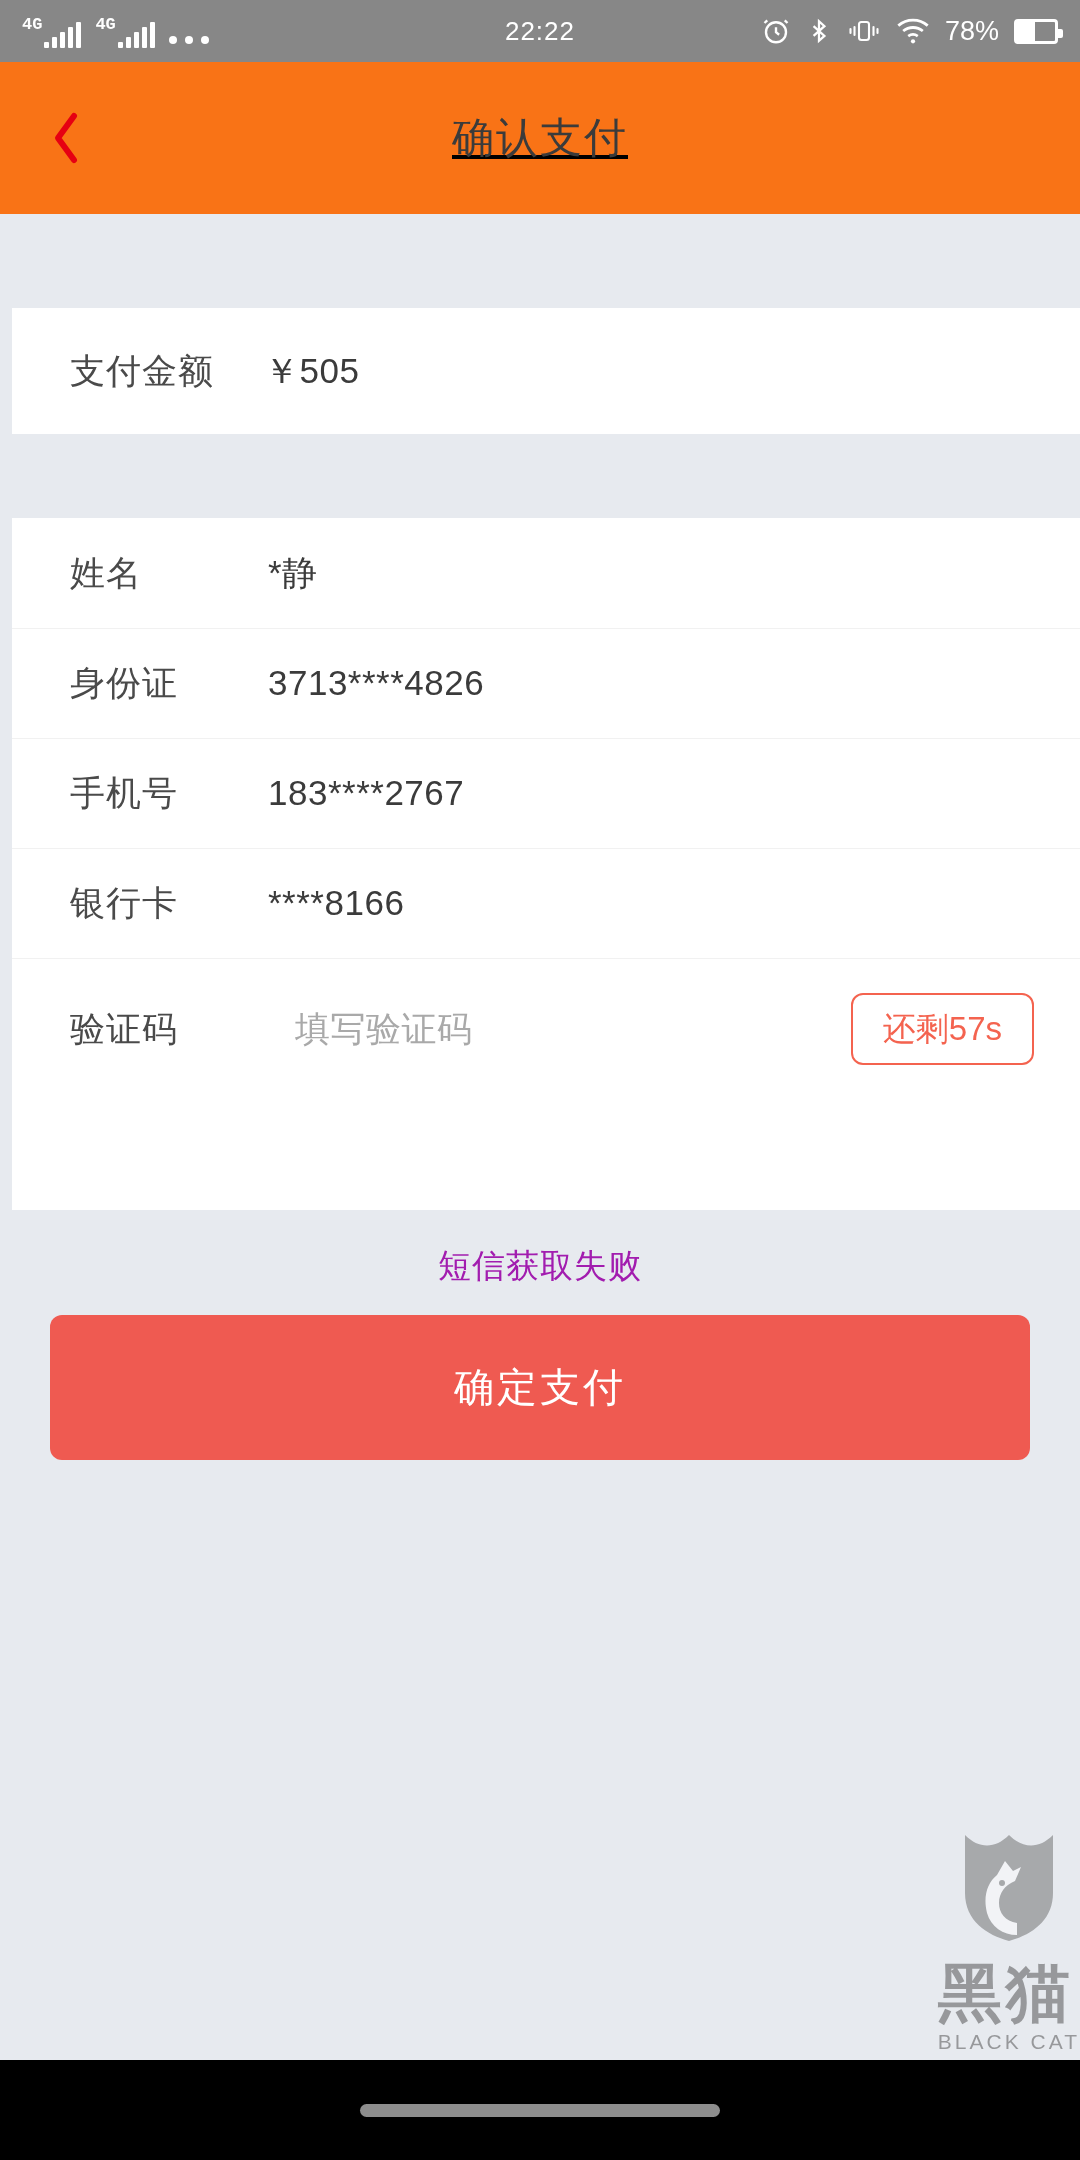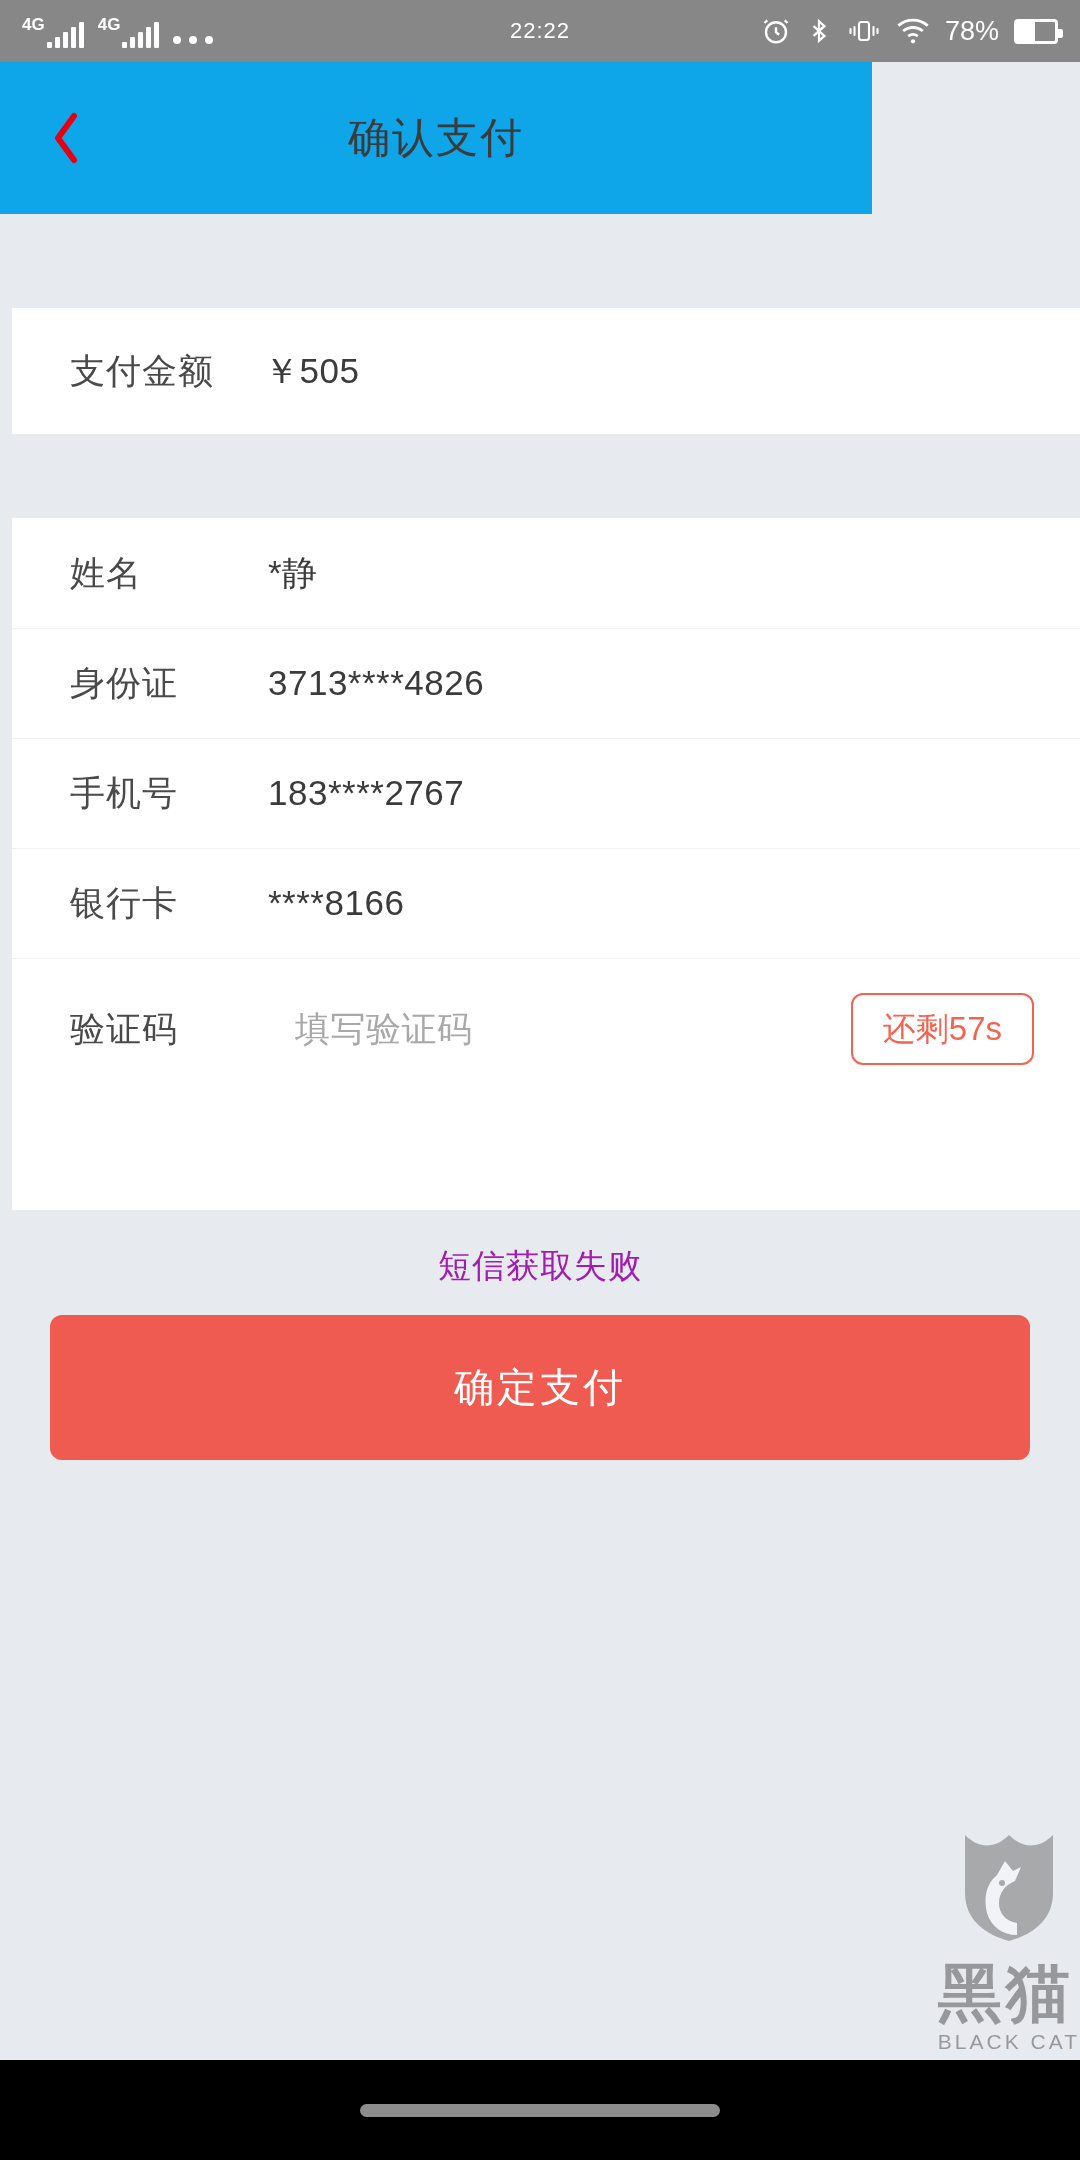--- a/index.html
+++ b/index.html
@@ -11,45 +11,45 @@
   }
   .phone { position:relative; width:1080px; height:2160px; background:#e7eaef; }
 
   
   .statusbar{
     position:absolute; top:0; left:0; width:1080px; height:62px;
     background:#878787; color:#fff;
     display:flex; align-items:center; justify-content:space-between;
     padding:0 22px;
   }
-  .sb-left{ display:flex; align-items:flex-end; gap:14px; }
+  .sb-left{ display:flex; align-items:flex-end; gap:14px;font-family:Liberation Mono, monospace; }
   .sig{ position:relative; display:flex; align-items:flex-end; height:34px; }
   .sig .g4{ font-size:17px; line-height:1; font-weight:700; margin-right:2px; align-self:flex-start; margin-top:2px;}
   .bars{ display:flex; align-items:flex-end; gap:3px; height:26px; }
   .bars i{ display:block; width:5px; background:#fff; border-radius:1px; }
   .bars i:nth-child(1){ height:6px; }
   .bars i:nth-child(2){ height:11px; }
   .bars i:nth-child(3){ height:16px; }
   .bars i:nth-child(4){ height:21px; }
   .bars i:nth-child(5){ height:26px; }
   .dots{ display:flex; gap:8px; align-items:center; padding-bottom:4px; }
   .dots b{ width:8px; height:8px; border-radius:50%; background:#fff; display:block; }
 
-  .sb-center{ position:absolute; left:0; right:0; text-align:center; font-size:22px; letter-spacing:1px; }
+  .sb-center{ position:absolute; left:0; right:0; text-align:center; font-size:26px; letter-spacing:1px; }
   .sb-right{ display:flex; align-items:center; gap:15px; }
   .sb-right svg{ display:block; }
   .batt-pct{ font-size:27px; }
   .batt{ width:44px; height:25px; border:3px solid #fff; border-radius:4px; position:relative; }
   .batt:after{ content:""; position:absolute; right:-8px; top:7px; width:5px; height:9px; background:#fff; border-radius:0 2px 2px 0;}
   .batt span{ display:block; height:100%; width:47%; background:#fff; }
 
   
   .header{
-    position:absolute; top:62px; left:0; width:872px; height:152px;
-    background:#0ea5e9; display:flex; align-items:center; justify-content:center;
+    position:absolute; top:62px; left:0; width:1080px; height:152px;
+    background:#f97316; display:flex; align-items:center; justify-content:center;text-decoration:underline;
   }
   .header h1{ font-size:42px; font-weight:400; color:#3b3b3b; letter-spacing:2px; }
   .back{
     position:absolute; left:34px; top:50%; transform:translateY(-50%);
     width:64px; height:64px; display:flex; align-items:center; justify-content:center;
   }
   .back svg{ display:block; }
 
   
   .gap{ background:#e7eaef; width:100%; }

